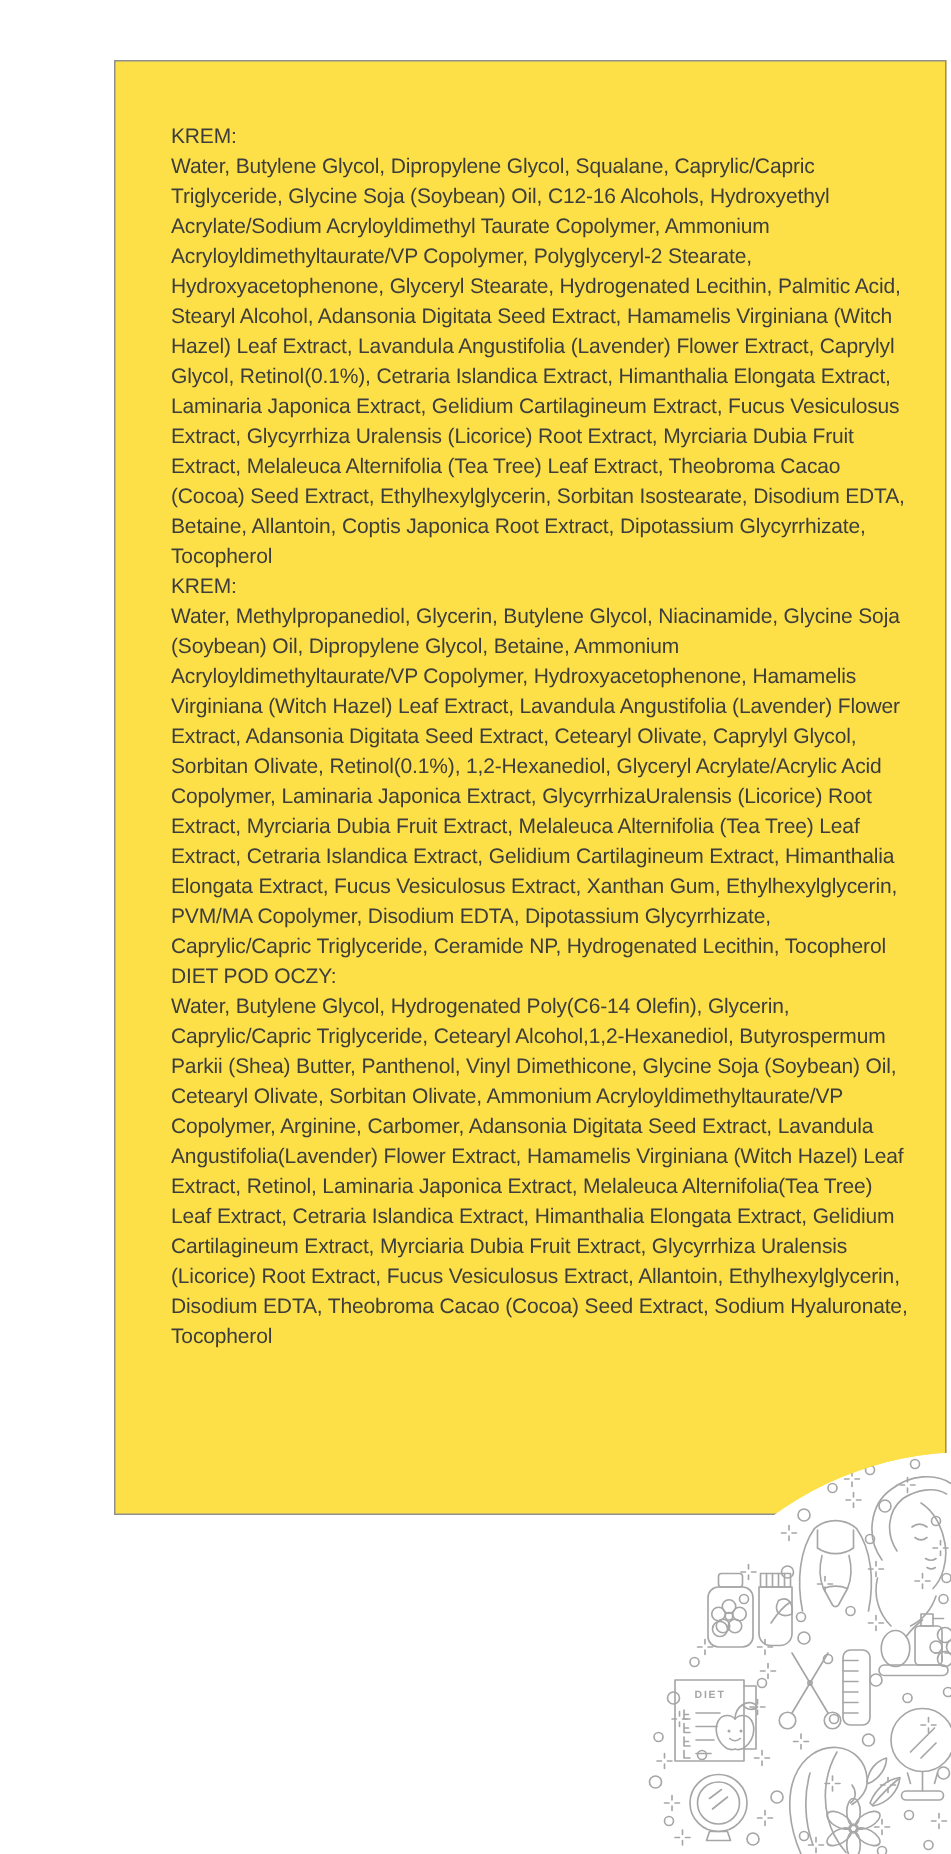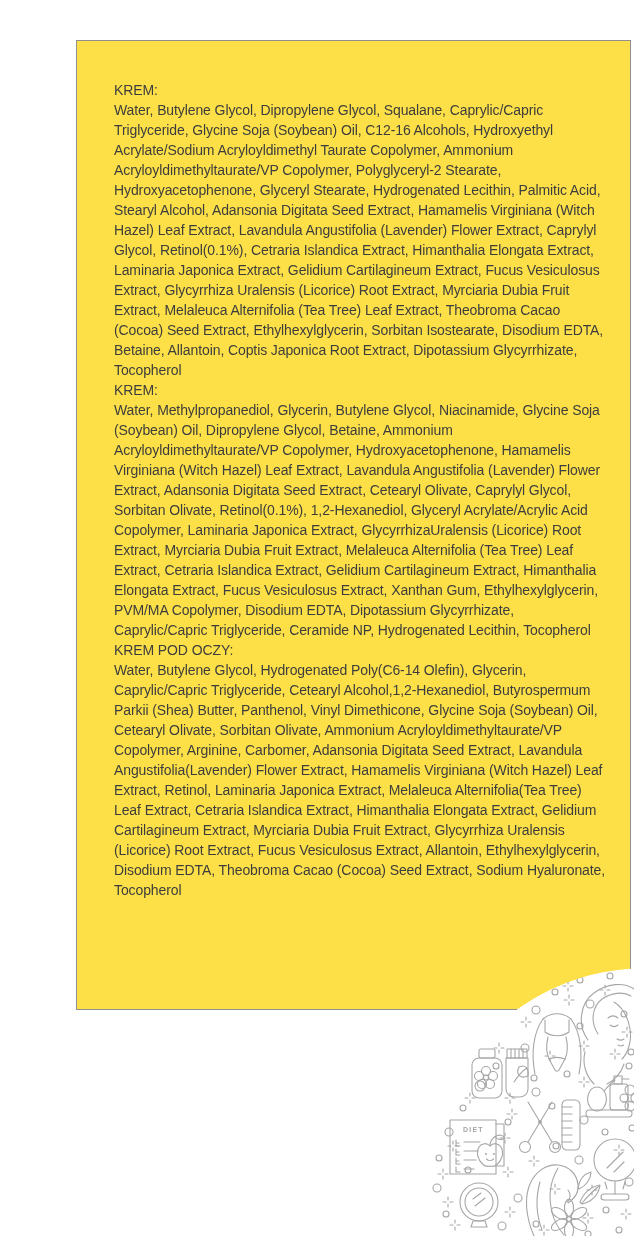--- a/index.html
+++ b/index.html
@@ -61,21 +61,21 @@
       <div class="sec-label">KREM:</div>
       <div class="sec-body">Water, Butylene Glycol, Dipropylene Glycol, Squalane, Caprylic/Capric Triglyceride, Glycine Soja (Soybean) Oil, C12-16 Alcohols, Hydroxyethyl Acrylate/Sodium Acryloyldimethyl Taurate Copolymer, Ammonium Acryloyldimethyltaurate/VP Copolymer, Polyglyceryl-2 Stearate, Hydroxyacetophenone, Glyceryl Stearate, Hydrogenated Lecithin, Palmitic Acid, Stearyl Alcohol, Adansonia Digitata Seed Extract, Hamamelis Virginiana (Witch Hazel) Leaf Extract, Lavandula Angustifolia (Lavender) Flower Extract, Caprylyl Glycol, Retinol(0.1%), Cetraria Islandica Extract, Himanthalia Elongata Extract, Laminaria Japonica Extract, Gelidium Cartilagineum Extract, Fucus Vesiculosus Extract, Glycyrrhiza Uralensis (Licorice) Root Extract, Myrciaria Dubia Fruit Extract, Melaleuca Alternifolia (Tea Tree) Leaf Extract, Theobroma Cacao (Cocoa) Seed Extract, Ethylhexylglycerin, Sorbitan Isostearate, Disodium EDTA, Betaine, Allantoin, Coptis Japonica Root Extract, Dipotassium Glycyrrhizate, Tocopherol</div>
     </div>
 
     <div class="section">
       <div class="sec-label">KREM:</div>
       <div class="sec-body">Water, Methylpropanediol, Glycerin, Butylene Glycol, Niacinamide, Glycine Soja (Soybean) Oil, Dipropylene Glycol, Betaine, Ammonium Acryloyldimethyltaurate/VP Copolymer, Hydroxyacetophenone, Hamamelis Virginiana (Witch Hazel) Leaf Extract, Lavandula Angustifolia (Lavender) Flower Extract, Adansonia Digitata Seed Extract, Cetearyl Olivate, Caprylyl Glycol, Sorbitan Olivate, Retinol(0.1%), 1,2-Hexanediol, Glyceryl Acrylate/Acrylic Acid Copolymer, Laminaria Japonica Extract, GlycyrrhizaUralensis (Licorice) Root Extract, Myrciaria Dubia Fruit Extract, Melaleuca Alternifolia (Tea Tree) Leaf Extract, Cetraria Islandica Extract, Gelidium Cartilagineum Extract, Himanthalia Elongata Extract, Fucus Vesiculosus Extract, Xanthan Gum, Ethylhexylglycerin, PVM/MA Copolymer, Disodium EDTA, Dipotassium Glycyrrhizate, Caprylic/Capric Triglyceride, Ceramide NP, Hydrogenated Lecithin, Tocopherol</div>
     </div>
 
     <div class="section">
-      <div class="sec-label">KREM POD OCZY:</div>
+      <div class="sec-label">DIET POD OCZY:</div>
       <div class="sec-body">Water, Butylene Glycol, Hydrogenated Poly(C6-14 Olefin), Glycerin, Caprylic/Capric Triglyceride, Cetearyl Alcohol,1,2-Hexanediol, Butyrospermum Parkii (Shea) Butter, Panthenol, Vinyl Dimethicone, Glycine Soja (Soybean) Oil, Cetearyl Olivate, Sorbitan Olivate, Ammonium Acryloyldimethyltaurate/VP Copolymer, Arginine, Carbomer, Adansonia Digitata Seed Extract, Lavandula Angustifolia(Lavender) Flower Extract, Hamamelis Virginiana (Witch Hazel) Leaf Extract, Retinol, Laminaria Japonica Extract, Melaleuca Alternifolia(Tea Tree) Leaf Extract, Cetraria Islandica Extract, Himanthalia Elongata Extract, Gelidium Cartilagineum Extract, Myrciaria Dubia Fruit Extract, Glycyrrhiza Uralensis (Licorice) Root Extract, Fucus Vesiculosus Extract, Allantoin, Ethylhexylglycerin, Disodium EDTA, Theobroma Cacao (Cocoa) Seed Extract, Sodium Hyaluronate, Tocopherol</div>
     </div>
 
   </div>
 </div>
 
 <svg class="illus" viewBox="0 0 312 330" aria-hidden="true">
   <defs>
     <clipPath id="discClip">
         <circle cx="323" cy="281" r="219"></circle>

